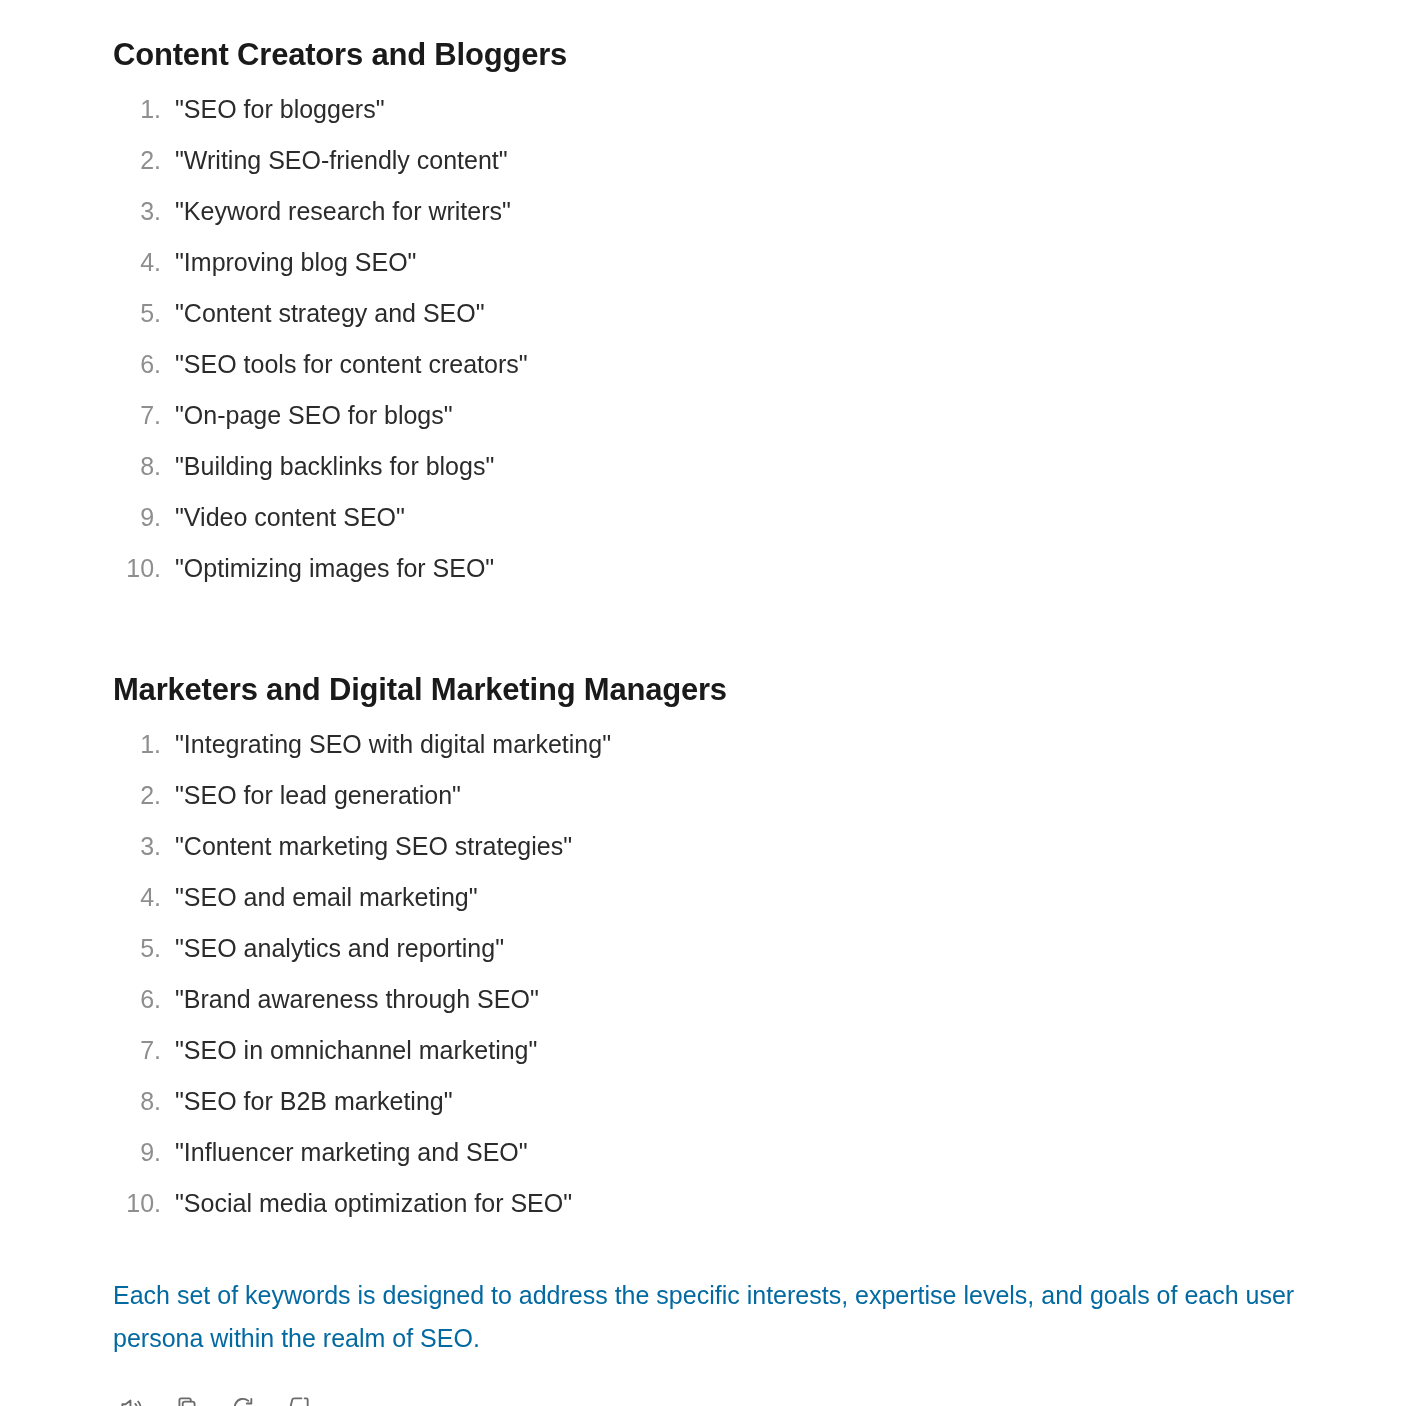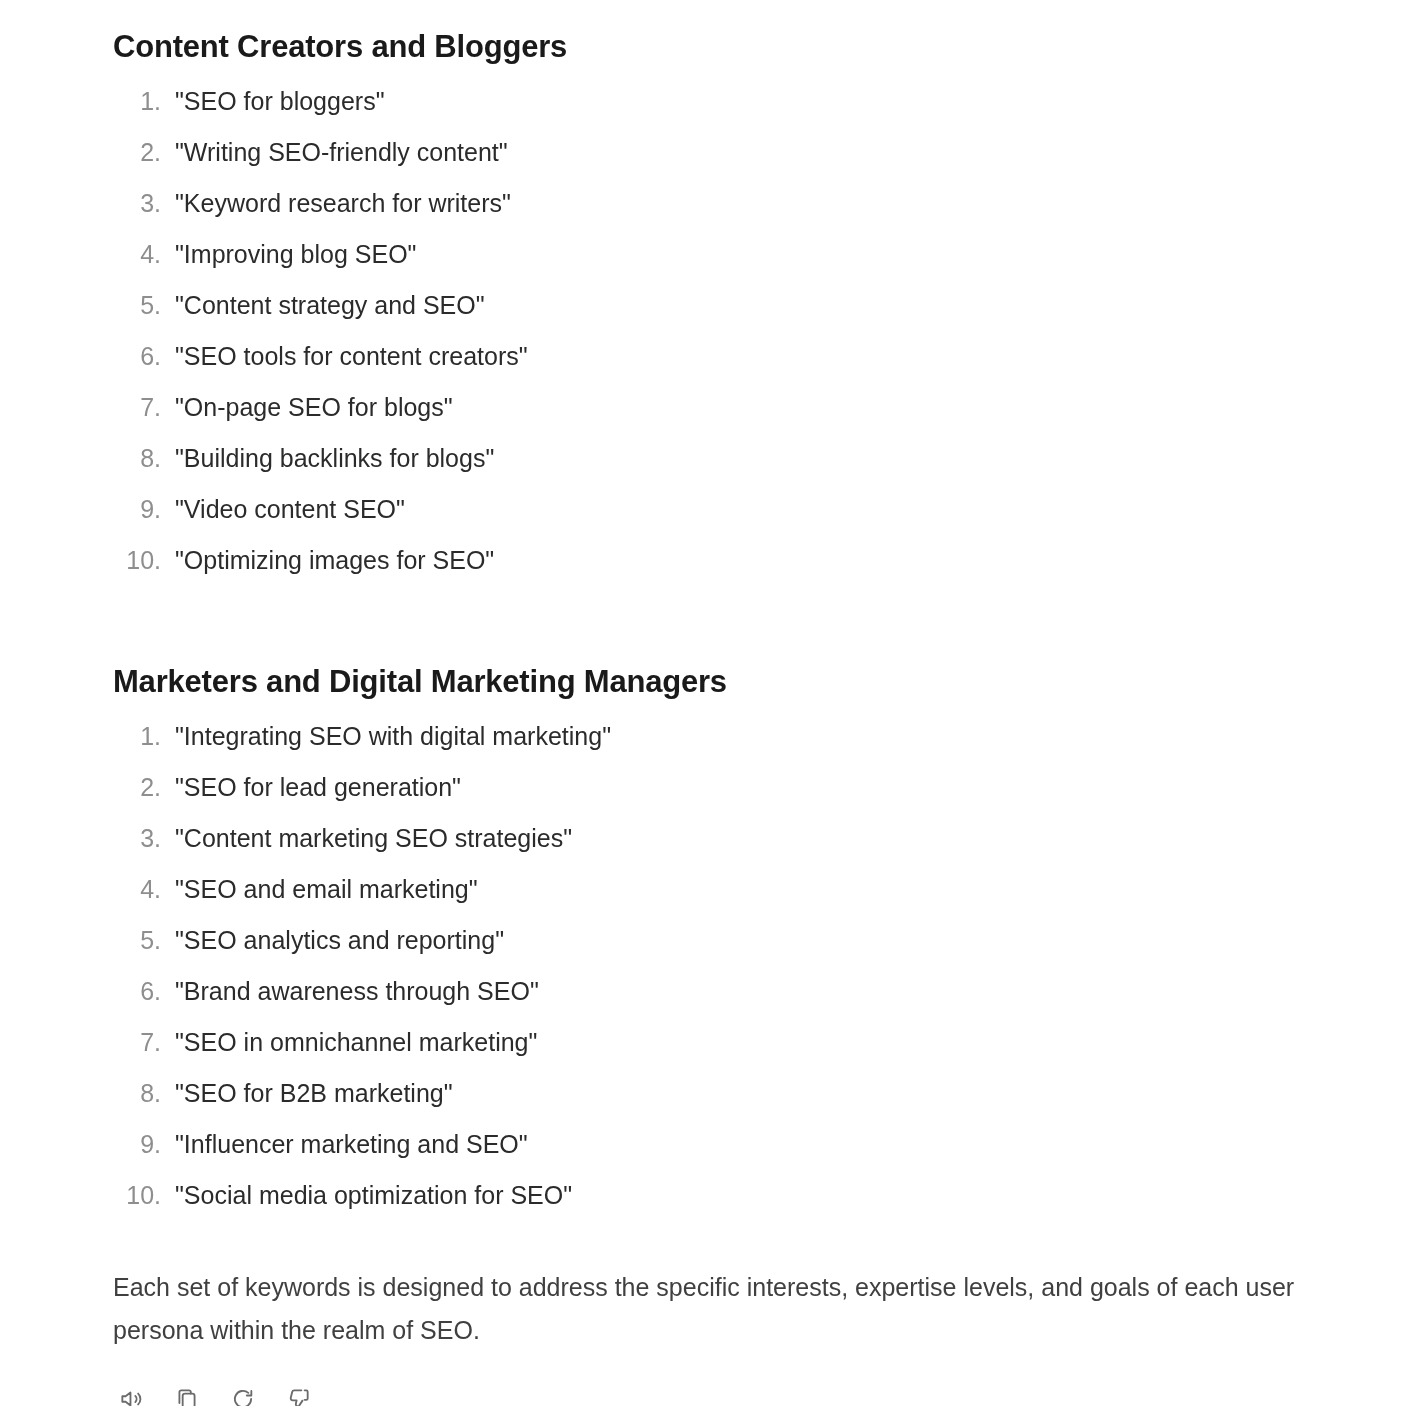--- a/index.html
+++ b/index.html
@@ -12,21 +12,21 @@
     height: 1406px;
     font-family: "Liberation Sans", sans-serif;
     color: #2d2d2d;
     -webkit-font-smoothing: antialiased;
   }
   .page {
     position: relative;
     width: 1418px;
     height: 1406px;
     box-sizing: border-box;
-    padding: 28px 60px 0 113px;
+    padding: 36px 60px 0 113px;
     overflow: hidden;
   }
   .section-heading {
     font-size: 31px;
     font-weight: 700;
     color: #1a1a1a;
     letter-spacing: -0.2px;
     margin: 0 0 22px 0;
     line-height: 1.25;
   }
@@ -56,21 +56,21 @@
     padding-right: 14px;
     box-sizing: border-box;
   }
   ol.keyword-list li .txt {
     color: #2b2b2b;
   }
   .closing {
     margin-top: 58px;
     font-size: 25px;
     line-height: 1.72;
-    color: #404040;
+    color: #0369a1;
     max-width: 1215px;
   }
   .action-bar {
     display: flex;
     align-items: center;
     gap: 26px;
     margin-top: 32px;
     margin-left: 3px;
   }
   .action-bar .act {

